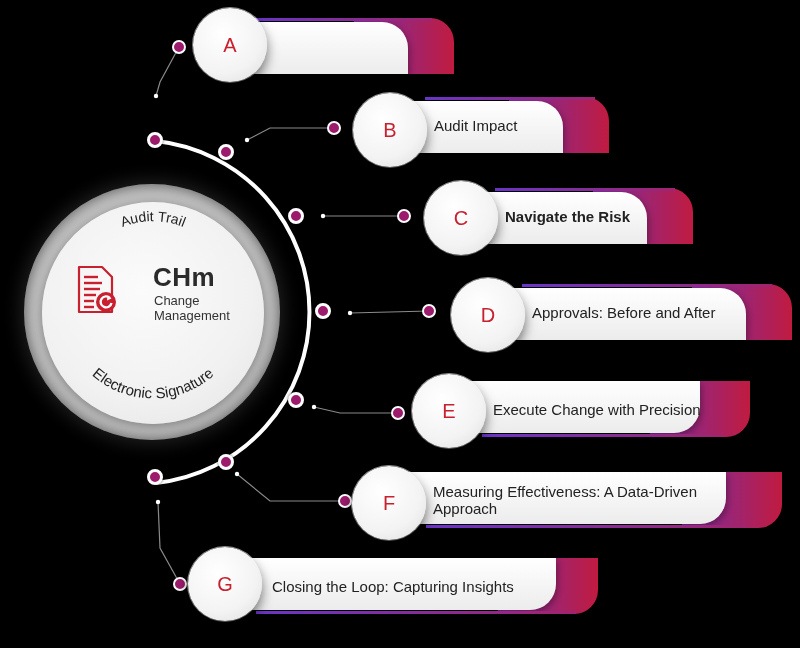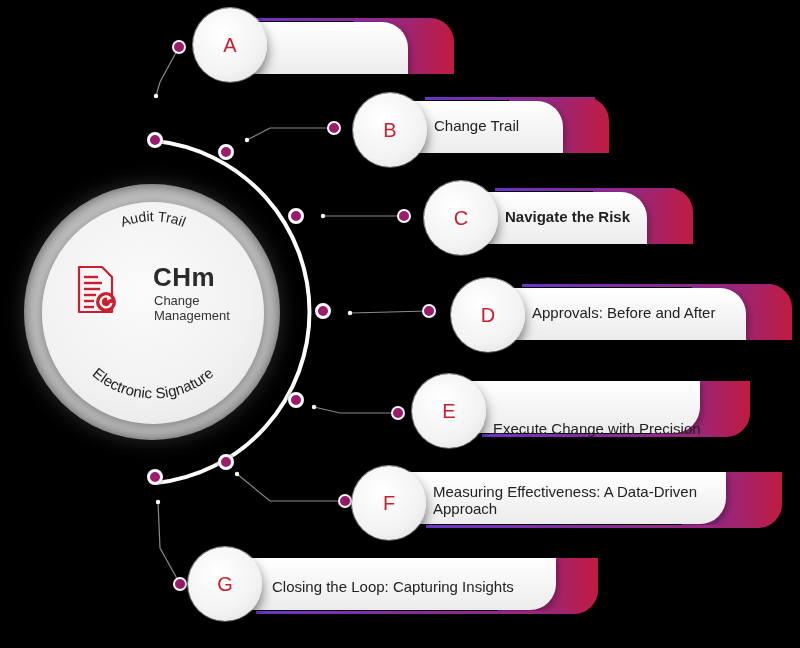--- a/index.html
+++ b/index.html
@@ -159,21 +159,21 @@
   <div class="tab" style="width:100px;"></div>
   <div class="body" style="width:186px;"></div>
   <div class="purple-edge" style="width:180px;"></div>
 </div>
 <div class="badge" style="left:193px;top:8px;">A</div>
 
 <div class="card down" style="left:395px;top:97px;width:214px;">
   <div class="tab" style="width:100px;"></div>
   <div class="body" style="width:168px;"></div>
   <div class="purple-edge" style="width:170px;"></div>
-  <div class="label" style="left:39px;">Change Trail</div>
+  <div class="label" style="left:39px;">Audit Impact</div>
 </div>
 <div class="badge" style="left:353px;top:93px;">B</div>
 
 <div class="card down" style="left:465px;top:188px;width:228px;">
   <div class="tab" style="width:100px;"></div>
   <div class="body" style="width:182px;"></div>
   <div class="purple-edge" style="width:180px;"></div>
   <div class="label" style="left:40px;font-weight:bold;">Navigate the Risk</div>
 </div>
 <div class="badge" style="left:424px;top:181px;">C</div>
@@ -183,21 +183,21 @@
   <div class="body" style="width:254px;"></div>
   <div class="purple-edge" style="width:250px;"></div>
   <div class="label" style="left:40px;">Approvals: Before and After</div>
 </div>
 <div class="badge" style="left:451px;top:278px;">D</div>
 
 <div class="card up" style="left:452px;top:381px;width:298px;">
   <div class="tab" style="width:100px;"></div>
   <div class="body" style="width:248px;"></div>
   <div class="purple-edge" style="width:240px;"></div>
-  <div class="label" style="left:41px;margin-top:19px;">Execute Change with Precision</div>
+  <div class="label" style="left:41px;">Execute Change with Precision</div>
 </div>
 <div class="badge" style="left:412px;top:374px;">E</div>
 
 <div class="card up" style="left:396px;top:472px;width:386px;">
   <div class="tab" style="width:100px;"></div>
   <div class="body" style="width:330px;"></div>
   <div class="purple-edge" style="width:320px;"></div>
   <div class="label" style="left:37px;width:300px;">Measuring Effectiveness: A Data-Driven Approach</div>
 </div>
 <div class="badge" style="left:352px;top:466px;">F</div>

